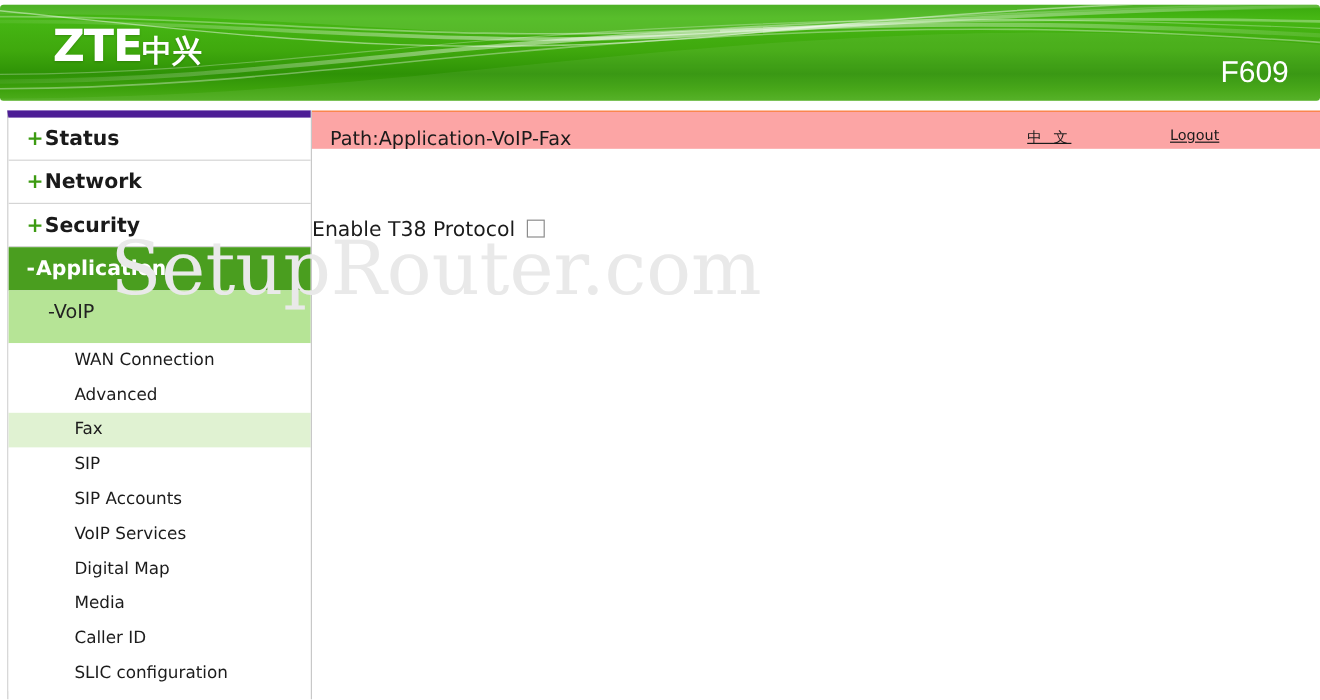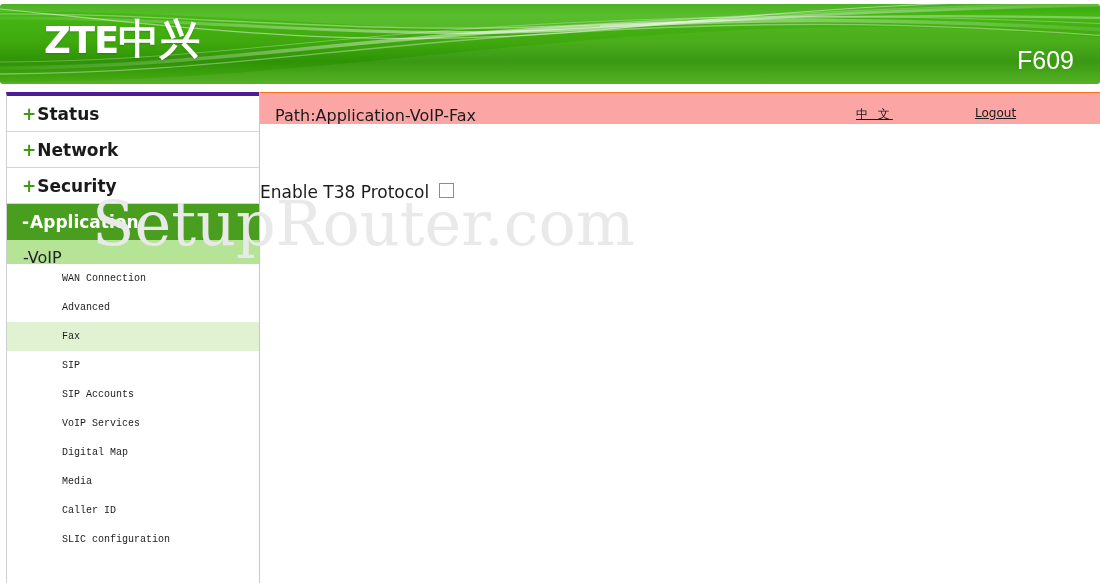--- a/index.html
+++ b/index.html
@@ -47,21 +47,21 @@
     color: #ffffff;
     font-size: 37px;
     font-weight: bold;
     letter-spacing: -1px;
     line-height: 40px;
     text-shadow: 0 1px 2px rgba(0,0,0,0.18);
     font-family: "DejaVu Sans", "Liberation Sans", sans-serif;
     z-index: 4;
   }
   .logo .cn {
-    font-size: 41px;
+    font-size: 25px;
     letter-spacing: 0px;
   }
   .model {
     position: absolute;
     right: 26px;
     top: 46px;
     color: #ffffff;
     font-size: 25px;
     line-height: 28px;
     font-family: "Liberation Sans", sans-serif;
@@ -70,21 +70,21 @@
 
   
   .sidebar {
     position: absolute;
     left: 6px;
     top: 92px;
     width: 253px;
     height: 491px;
     background: #ffffff;
     border-left: 1px solid #cfcfcf;
-    border-top: 4px solid #4c1d95;
+    border-top: 6px solid #4c1d95;
     box-sizing: border-box;
     overflow: hidden;
     z-index: 3;
   }
   .nav-top {
     height: 36px;
     line-height: 36px;
     padding-left: 15px;
     font-size: 17px;
     font-weight: bold;
@@ -100,42 +100,41 @@
     margin-right: 1px;
   }
   .nav-top.active {
     background: #4a9e1f;
     color: #ffffff;
     border-bottom: none;
   }
   .nav-top.active .sign { color: #ffffff; }
 
   .nav-sub {
-    height: 24px;
+    height: 44px;
     line-height: 36px;
-    padding-left: 16px;
+    padding-left: 33px;
     font-size: 16px;
     color: #222222;
     background: #b6e496;
     box-sizing: border-box;
     cursor: pointer;
     white-space: nowrap;
   }
 
   .nav-leaf {
     height: 29px;
     line-height: 29px;
     padding-left: 55px;
-    font-size: 10px;
+    font-size: 14px;
     color: #1c1c1c;
     background: #ffffff;
     box-sizing: border-box;
     cursor: pointer;
     white-space: nowrap;
-    font-family: Liberation Mono, monospace;
   }
   .nav-leaf.selected {
     background: #e0f2d2;
   }
 
   
   .sidebar-divider {
     position: absolute;
     left: 259px;
     top: 92px;

